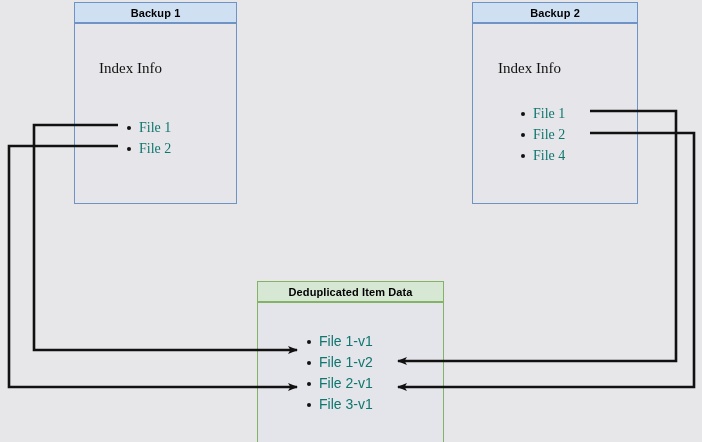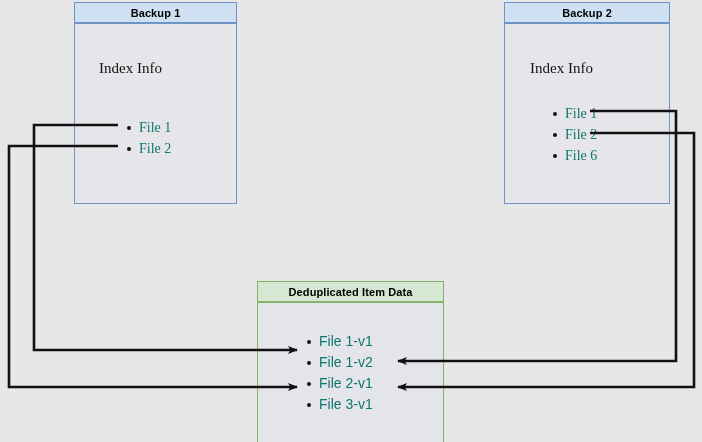--- a/index.html
+++ b/index.html
@@ -121,35 +121,35 @@
         <li>
           <span>File 1</span>
         </li>
         <li>
           <span>File 2</span>
         </li>
       </ul>
     </div>
   </div>
 
-  <div class="box blue-box" style="left:472px; top:2px; width:166px; height:202px;margin-left:32px;">
+  <div class="box blue-box" style="left:472px; top:2px; width:166px; height:202px;">
     <div class="box-header">
       <span>Backup 2</span>
     </div>
     <div class="box-body">
       <span class="index-label" style="left:25px; top:36px;">Index Info</span>
       <ul class="file-list" style="left:47px; top:79px;">
         <li>
           <span>File 1</span>
         </li>
         <li>
           <span>File 2</span>
         </li>
         <li>
-          <span>File 6</span>
+          <span>File 4</span>
         </li>
       </ul>
     </div>
   </div>
 
   <div class="box green-box" style="left:257px; top:281px; width:187px; height:177px;">
     <div class="box-header">
       <span>Deduplicated Item Data</span>
     </div>
     <div class="box-body">

